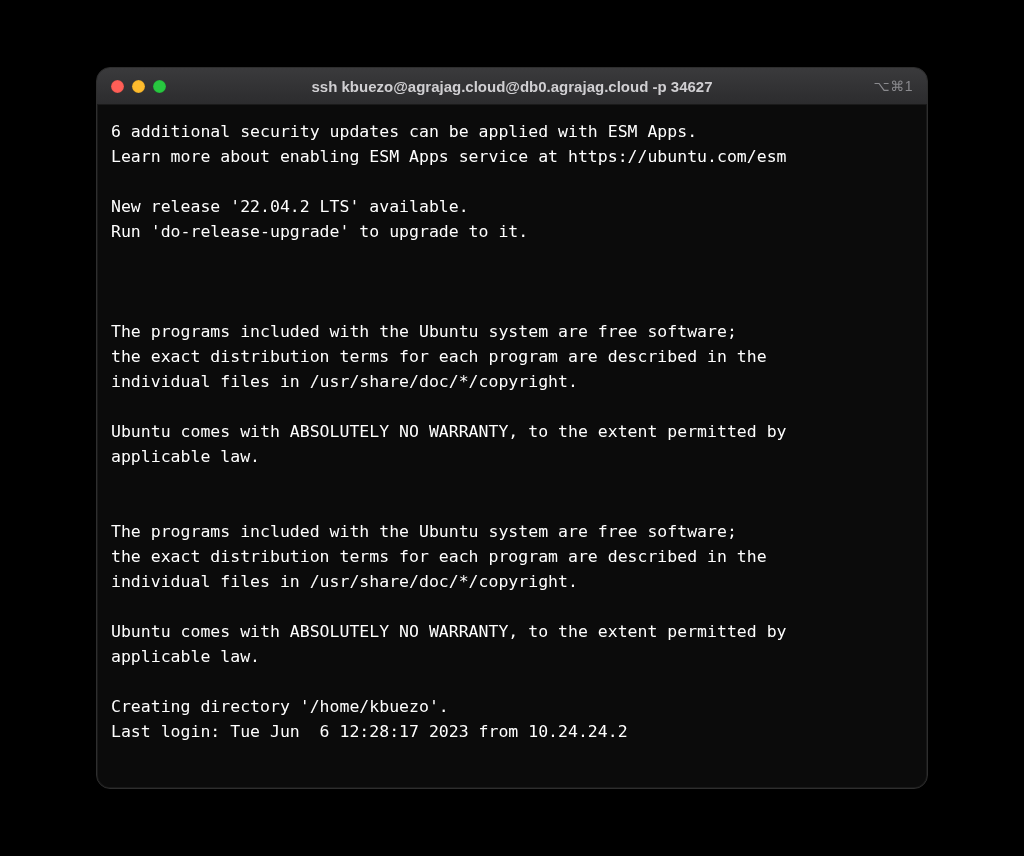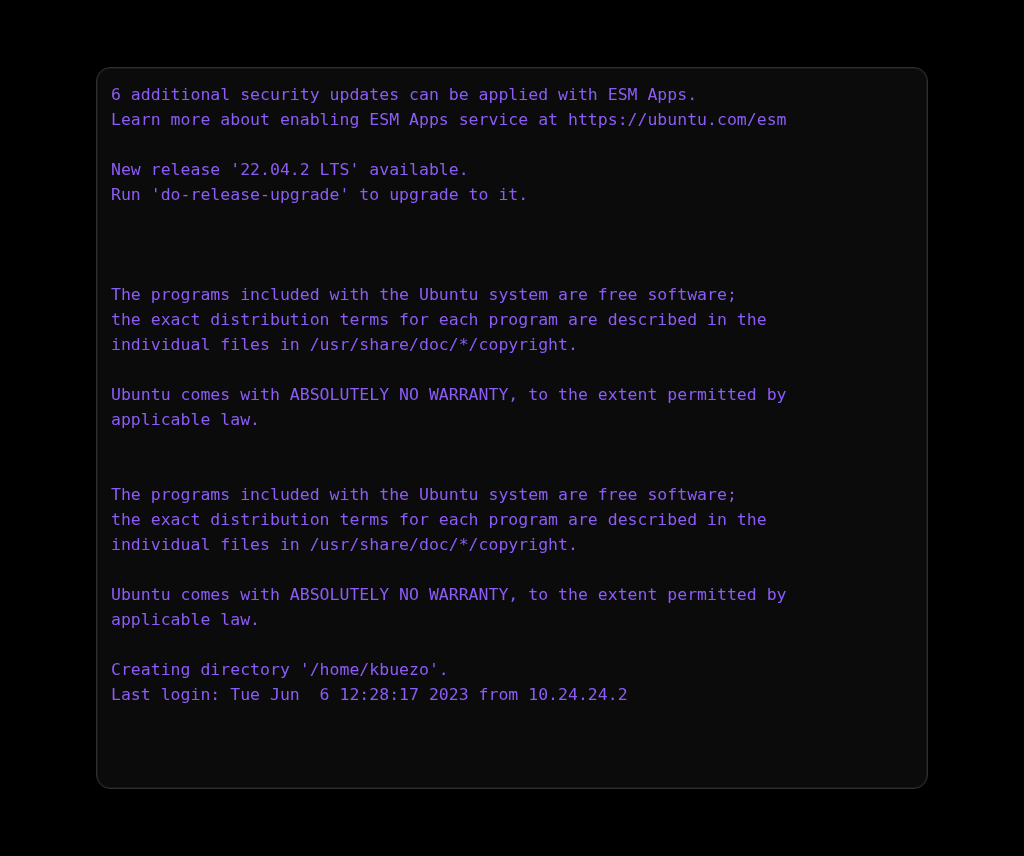--- a/index.html
+++ b/index.html
@@ -71,33 +71,42 @@
     font-family: -apple-system, BlinkMacSystemFont, "Helvetica Neue", Arial, sans-serif;
     font-size: 14px;
     letter-spacing: 0.5px;
     display: flex;
     gap: 2px;
     align-items: center;
   }
   .terminal {
     flex: 1 1 auto;
     padding: 14px 14px 10px 14px;
-    color: #8b5cf6;
+    color: #ffffff;
     font-size: 16.5px;
     line-height: 25px;
     white-space: pre;
     overflow: hidden;
     font-variant-ligatures: none;
   }
 </style>
 </head>
 <body>
 
 <div class="stage">
   <div class="window">
+    <div class="titlebar">
+      <div class="traffic">
+        <div class="dot red"></div>
+        <div class="dot yel"></div>
+        <div class="dot grn"></div>
+      </div>
+      <div class="titletext">ssh kbuezo@agrajag.cloud@db0.agrajag.cloud -p 34627</div>
+      <div class="titleright">⌥⌘1</div>
+    </div>
     <div class="terminal" id="term">6 additional security updates can be applied with ESM Apps.
 Learn more about enabling ESM Apps service at https://ubuntu.com/esm
 
 New release '22.04.2 LTS' available.
 Run 'do-release-upgrade' to upgrade to it.
 
 
 
 The programs included with the Ubuntu system are free software;
 the exact distribution terms for each program are described in the

